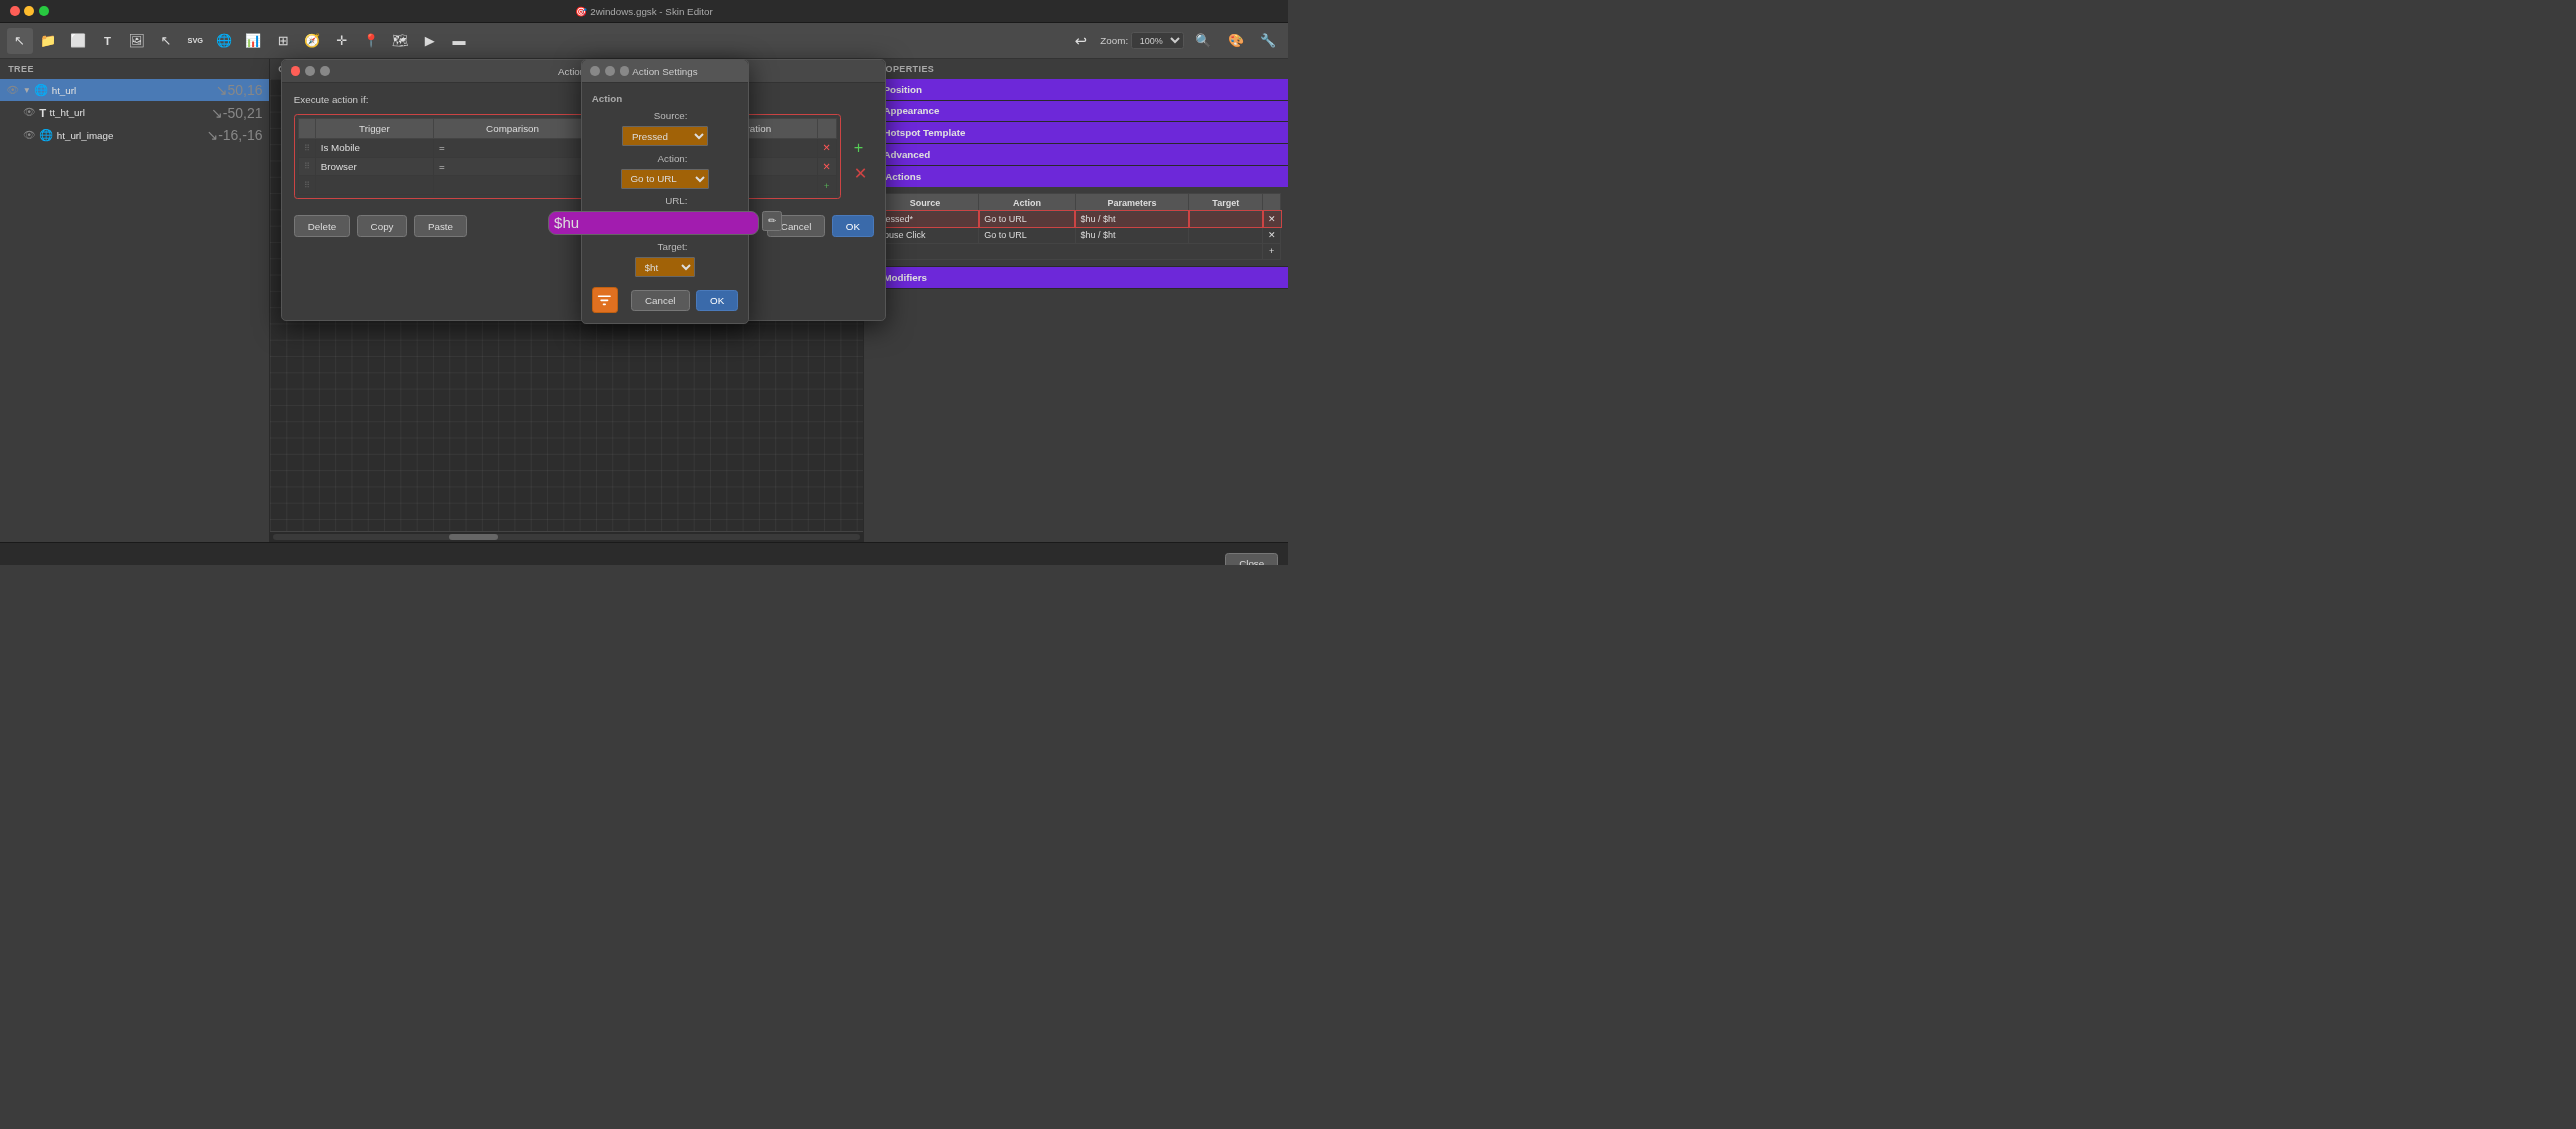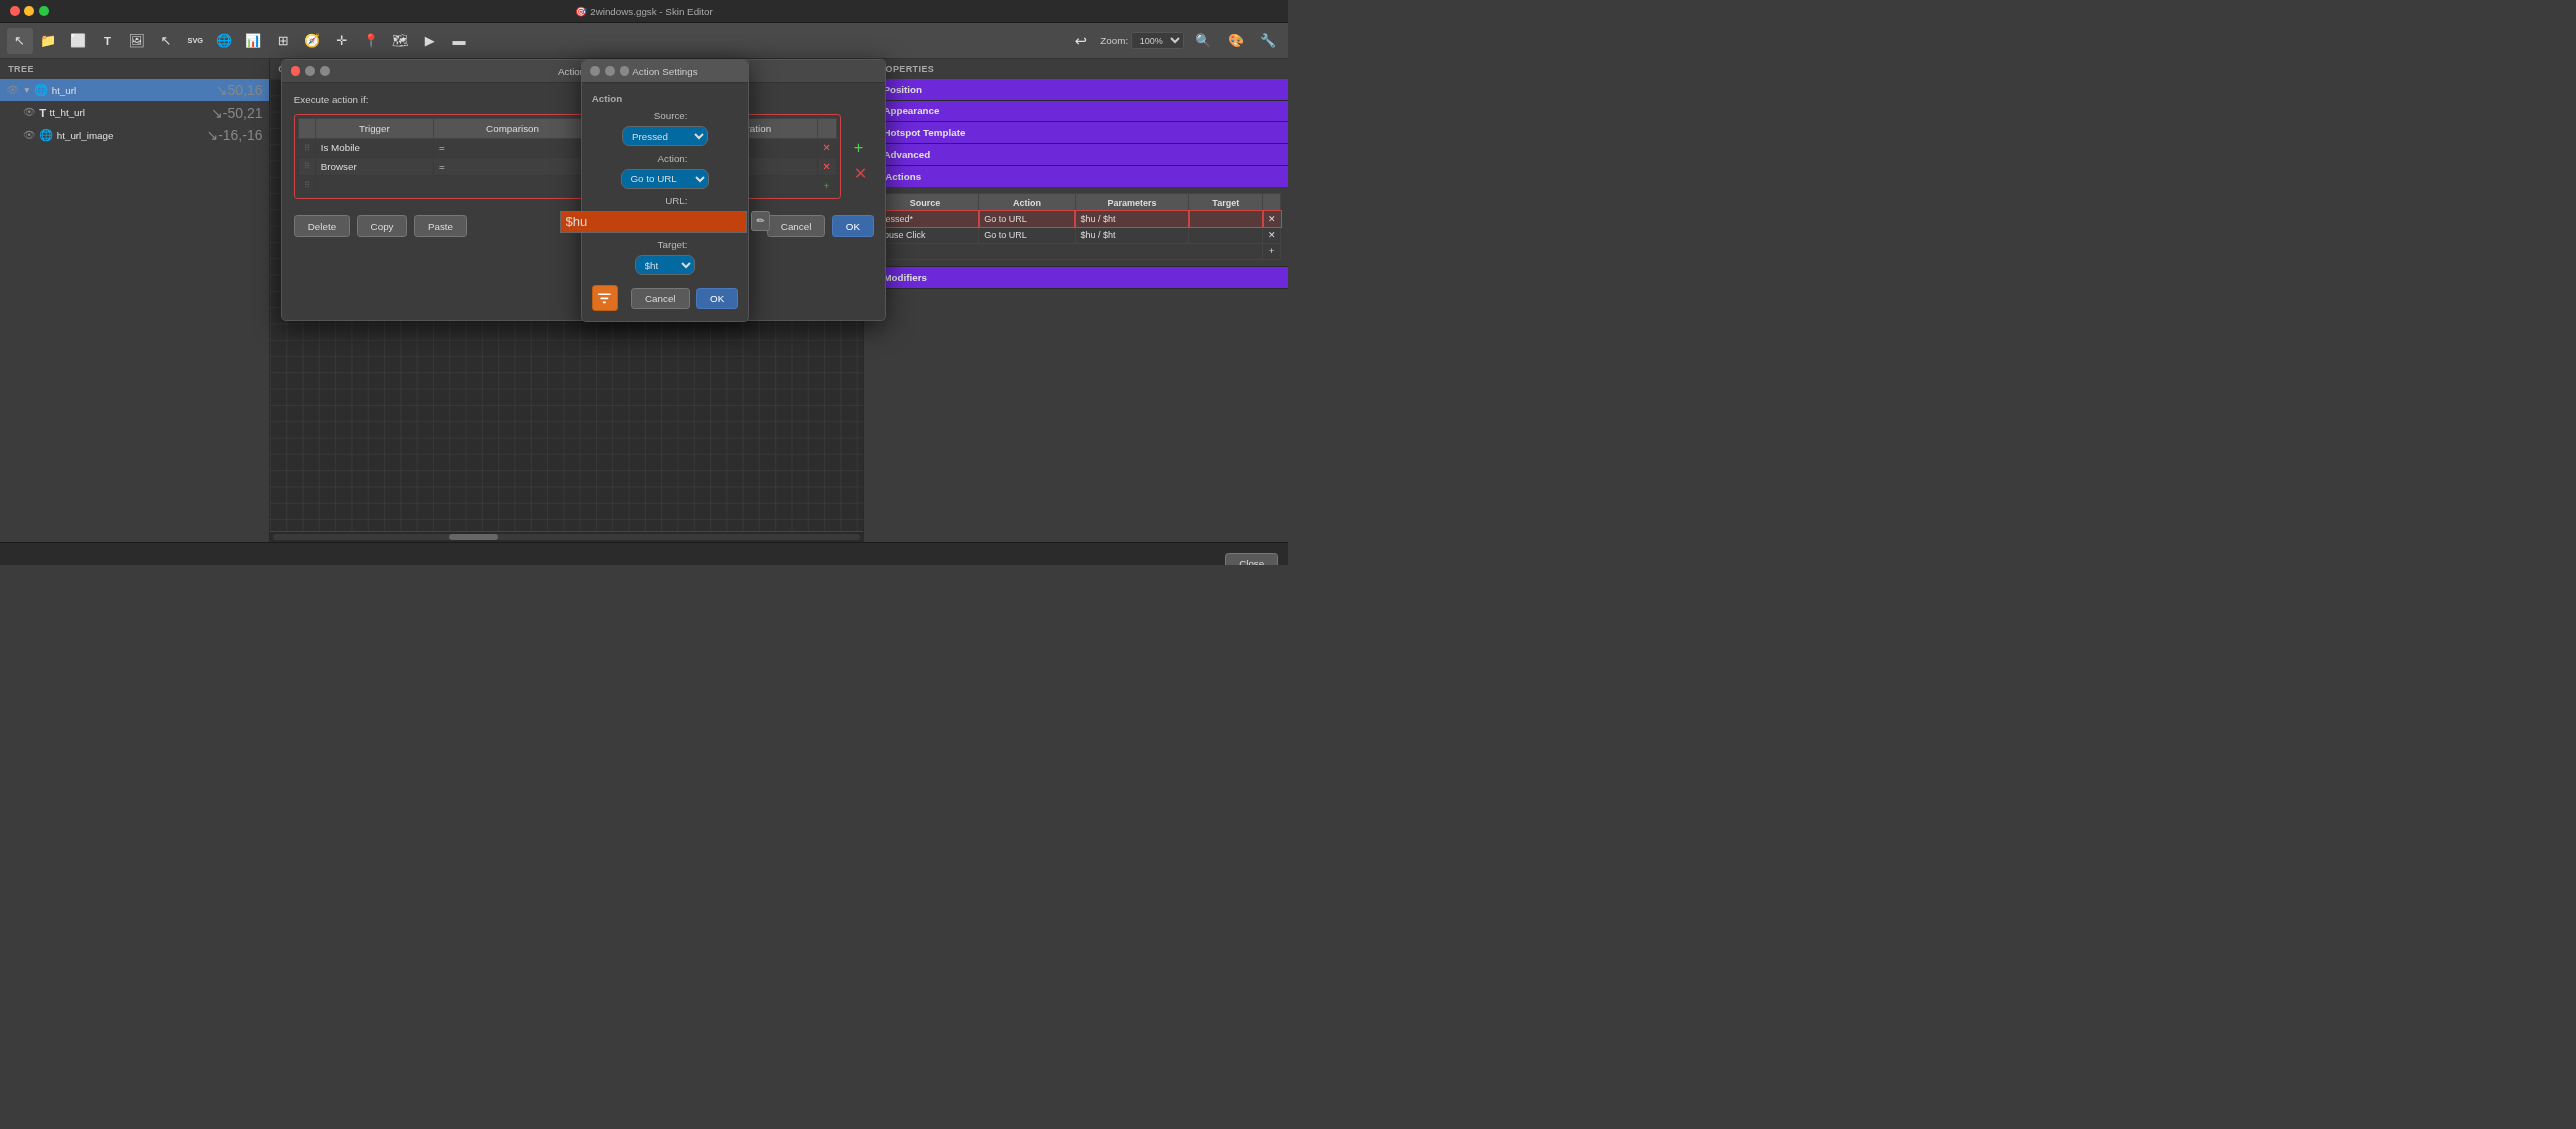--- a/index.html
+++ b/index.html
@@ -426,49 +426,49 @@
       flex-direction: column;
     }
     .form-label {
       width: 45px;
       font-size: 9.8px;
       color: #bbb;
       text-align: right;
     }
     .form-select {
       flex: 1;
-      background: #0369a1;
+      background: #a16207;
       border: 0.8px solid #666;
       color: #ddd;
       padding: 2.5px 4.9px;
-      border-radius: 7px;
+      border-radius: 1px;
       font-size: 9.8px;
     }
     .form-input {
       flex: 1;
       background: #4a4a4a;
       border: 0.8px solid #666;
       color: #ddd;
       padding: 2.5px 4.9px;
       border-radius: 2.5px;
       font-size: 9.8px;
     }
     .form-input-with-btn {
       display: flex;
       flex: 1;
       gap: 3.3px;
     }
     .form-input-with-btn input {
       flex: 1;
-      background: #c2410c;
+      background: #a21caf;
       border: 0.8px solid #666;
       color: #ddd;
       padding: 2.5px 4.9px;
-      border-radius: 0;
-      font-size: 13px;
+      border-radius: 8px;
+      font-size: 15px;
     }
     .edit-btn {
       width: 19.6px; height: 19.6px;
       background: #5a5a5a;
       border: 0.8px solid #777;
       border-radius: 2.5px;
       cursor: pointer;
       color: #ddd;
       display: flex;
       align-items: center;

